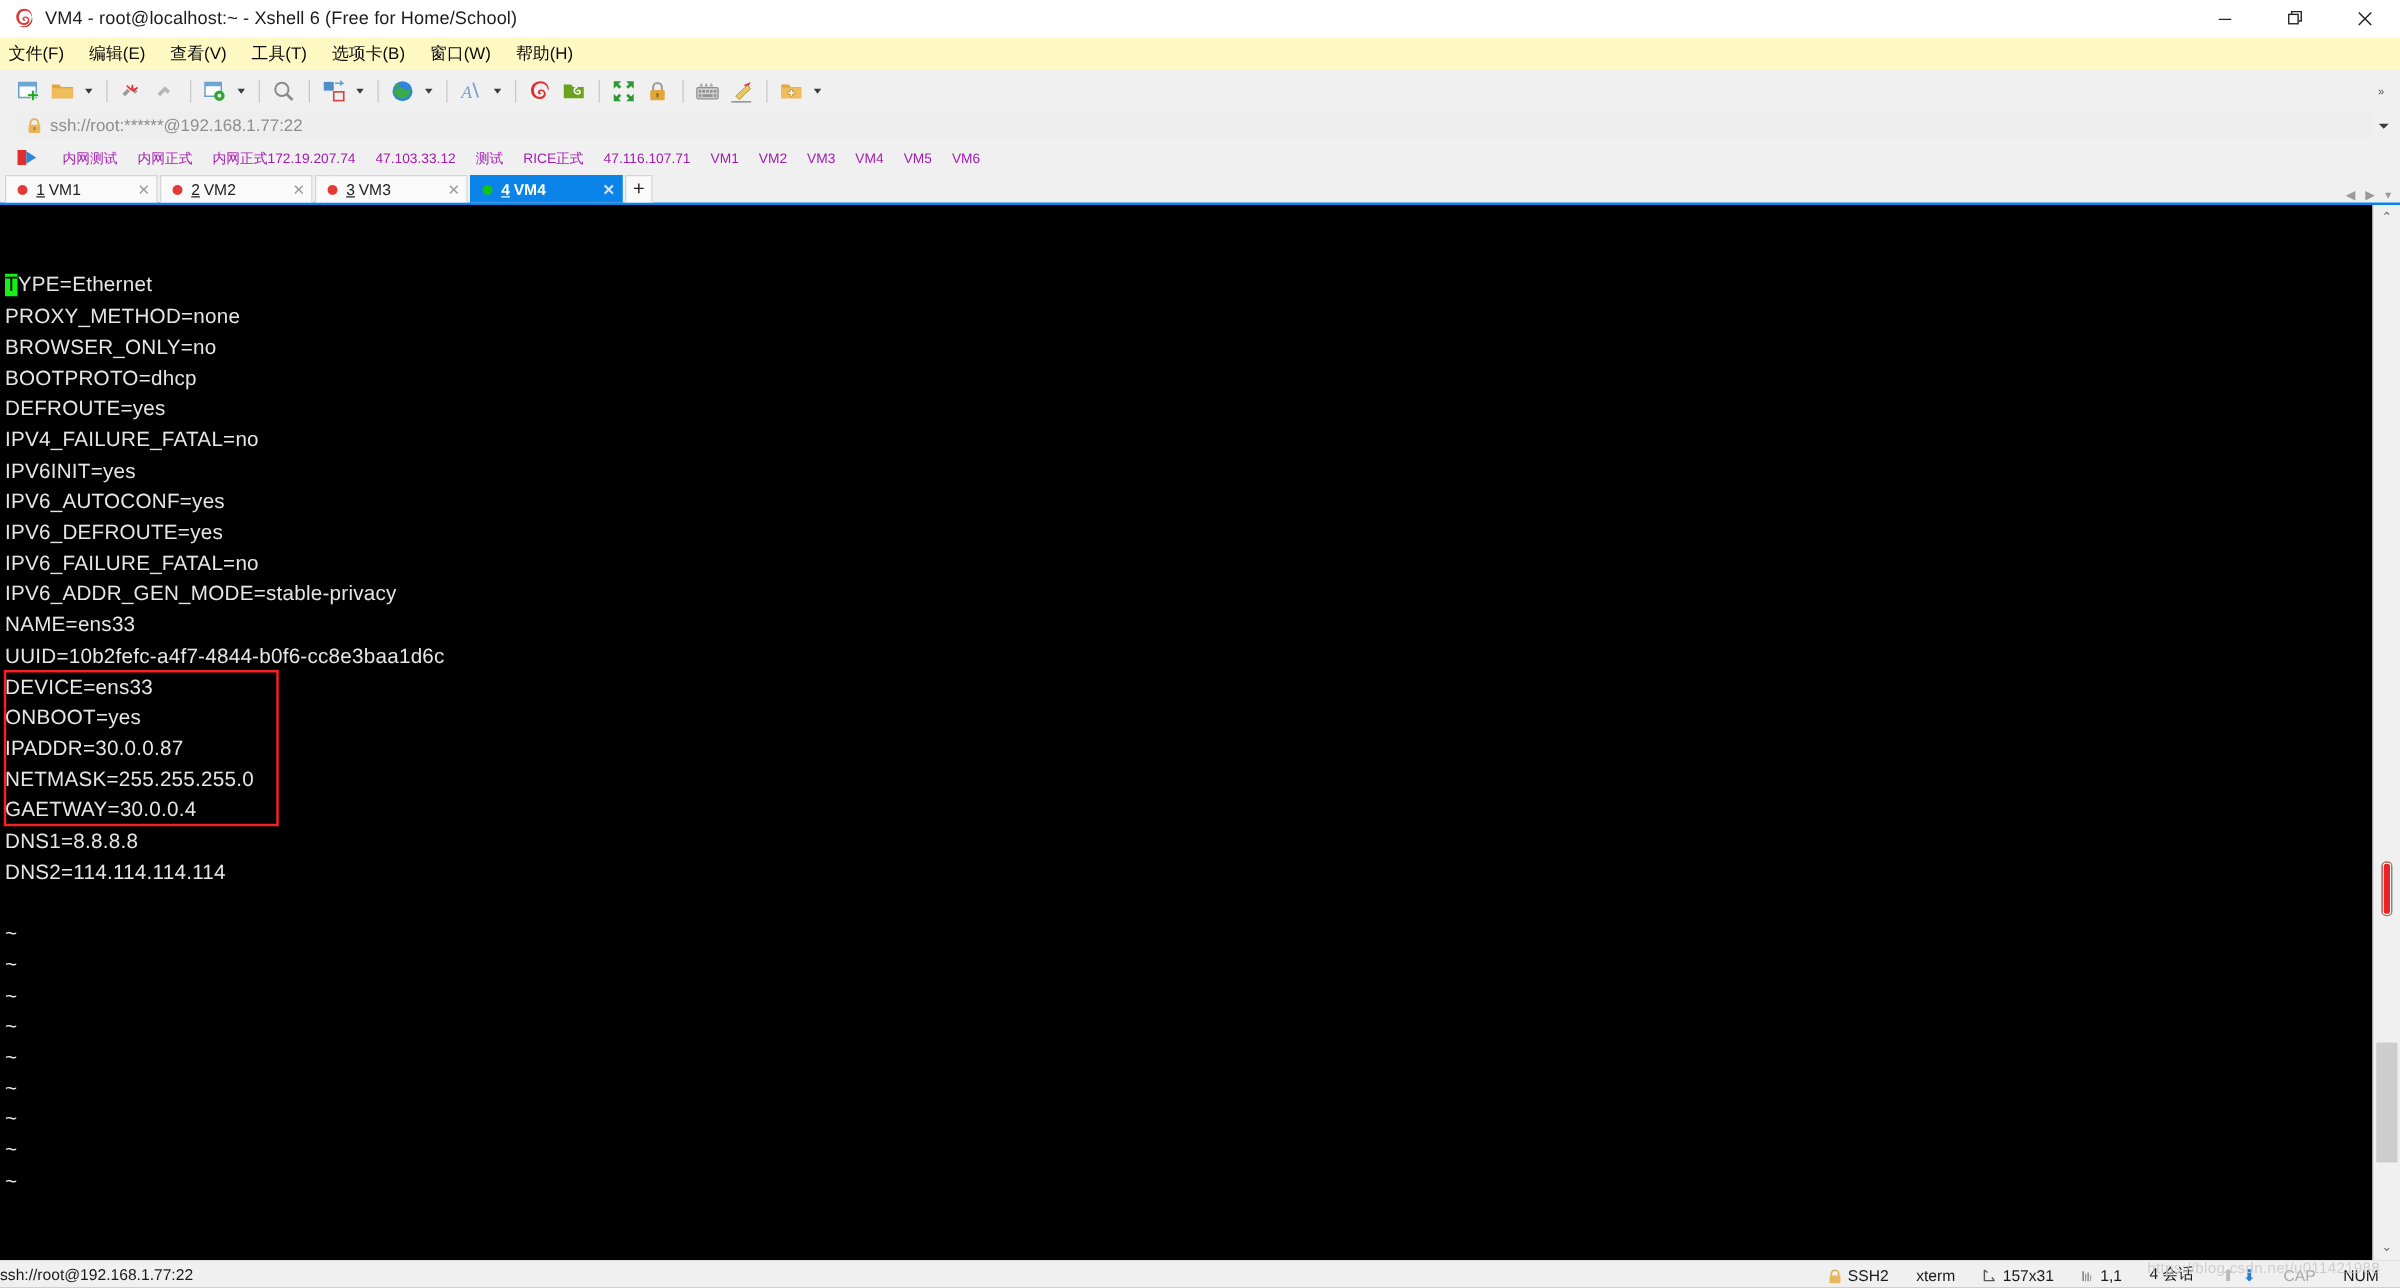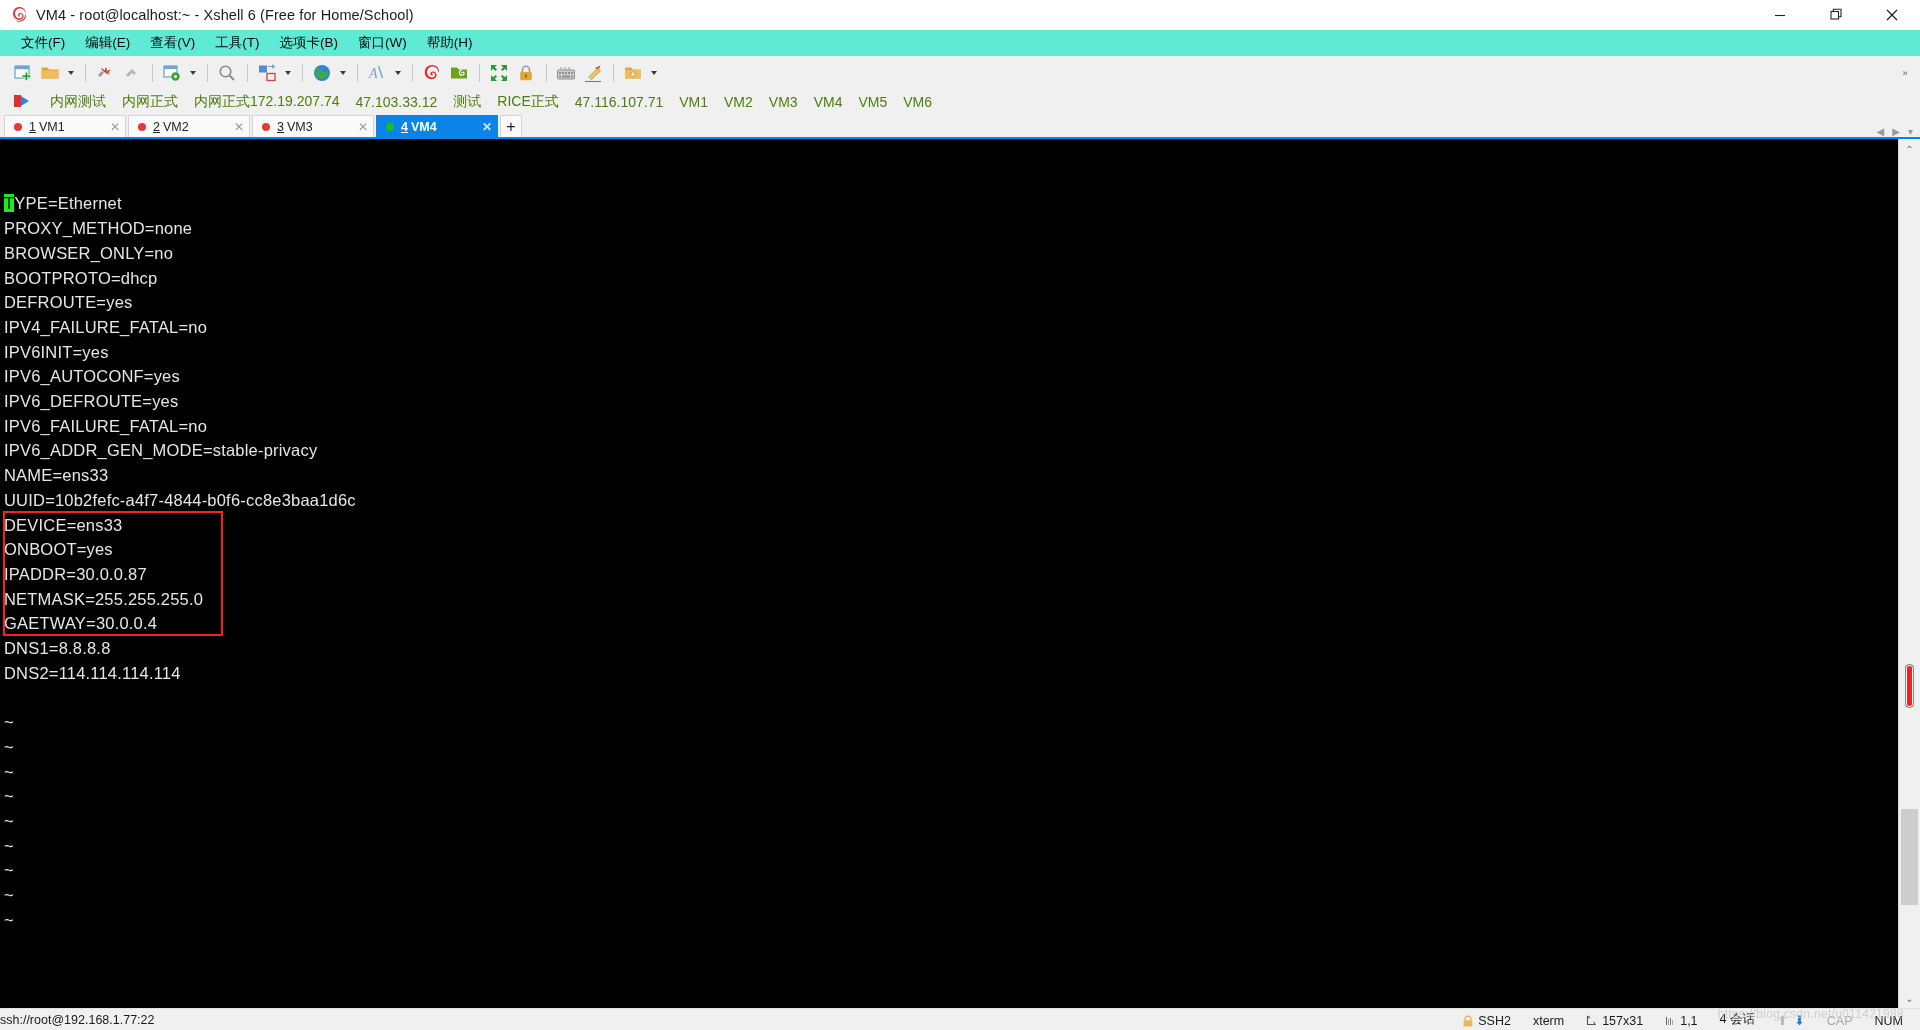--- a/index.html
+++ b/index.html
@@ -42,23 +42,22 @@
   .winbtn {
     width: 56px; height: 29px;
     display: flex; align-items: center; justify-content: center;
     color: #222;
   }
 
   
   .menubar {
     height: 27px;
     flex: 0 0 27px;
-    background: #5eead4;
-    display: flex; align-items: center;
-    padding-left: 14px;
+    background: #fef9c3;
+    display: flex; align-items: center;
     border-bottom: 1px solid #f0f0f0;
   }
   .menuitem {
     font-size: 13.5px;
     color: #0b0b0b;
     padding: 3px 7px;
     margin-right: 6px;
     white-space: nowrap;
   }
 
@@ -137,22 +136,22 @@
   .bookmarkbar {
     height: 27px;
     flex: 0 0 27px;
     background: #f0f0f0;
     display: flex; align-items: center;
     padding-left: 12px;
     overflow: hidden;
   }
   .bm-flag { width: 20px; height: 18px; margin-right: 10px; flex:0 0 20px; }
   .bm-item {
-    font-size: 14px;
-    color: #4d7c0f;
+    font-size: 11px;
+    color: #a21caf;
     padding: 3px 8px;
     white-space: nowrap;
   }
 
   
   .tabstrip {
     height: 24px;
     flex: 0 0 24px;
     background: #f0f0f0;
     display: flex; align-items: flex-end;
@@ -508,20 +507,33 @@
         <path d="M9.2 8.6h1.8v1.8h1.8v1.8H11v1.8H9.2v-1.8H7.4v-1.8h1.8z" fill="#fff" stroke="#b98b2e" stroke-width="0.6"></path>
       </svg>
     </div>
     <div class="tarrow"></div>
 
     <div class="tb-right">
       <div class="toolbar-collapse">»</div>
     </div>
   </div>
 
+  <div class="addrbar">
+    <div class="addrfield">
+      <span class="lock-icon">
+        <svg width="13" height="14" viewBox="0 0 13 14">
+          <path d="M3.3 6V4.4a3.2 3.2 0 016.4 0V6" fill="none" stroke="#e0b055" stroke-width="1.4"></path>
+          <rect x="1.8" y="5.8" width="9.4" height="6.6" rx="1" fill="#e8b65e"></rect>
+          <rect x="5.9" y="7.6" width="1.3" height="2.6" fill="#9d7623"></rect>
+        </svg>
+      </span>
+      <span>ssh://root:******@192.168.1.77:22</span>
+    </div>
+    <div class="addr-drop"></div>
+  </div>
 
   <div class="bookmarkbar">
     <div class="bm-flag">
       <svg width="20" height="18" viewBox="0 0 20 18">
         <path d="M2 2h7v12H2z" fill="#e02d2d"></path>
         <path d="M9 3l8 5-8 5z" fill="#2f86d8"></path>
       </svg>
     </div>
     <div class="bm-item">内网测试</div>
     <div class="bm-item">内网正式</div>

